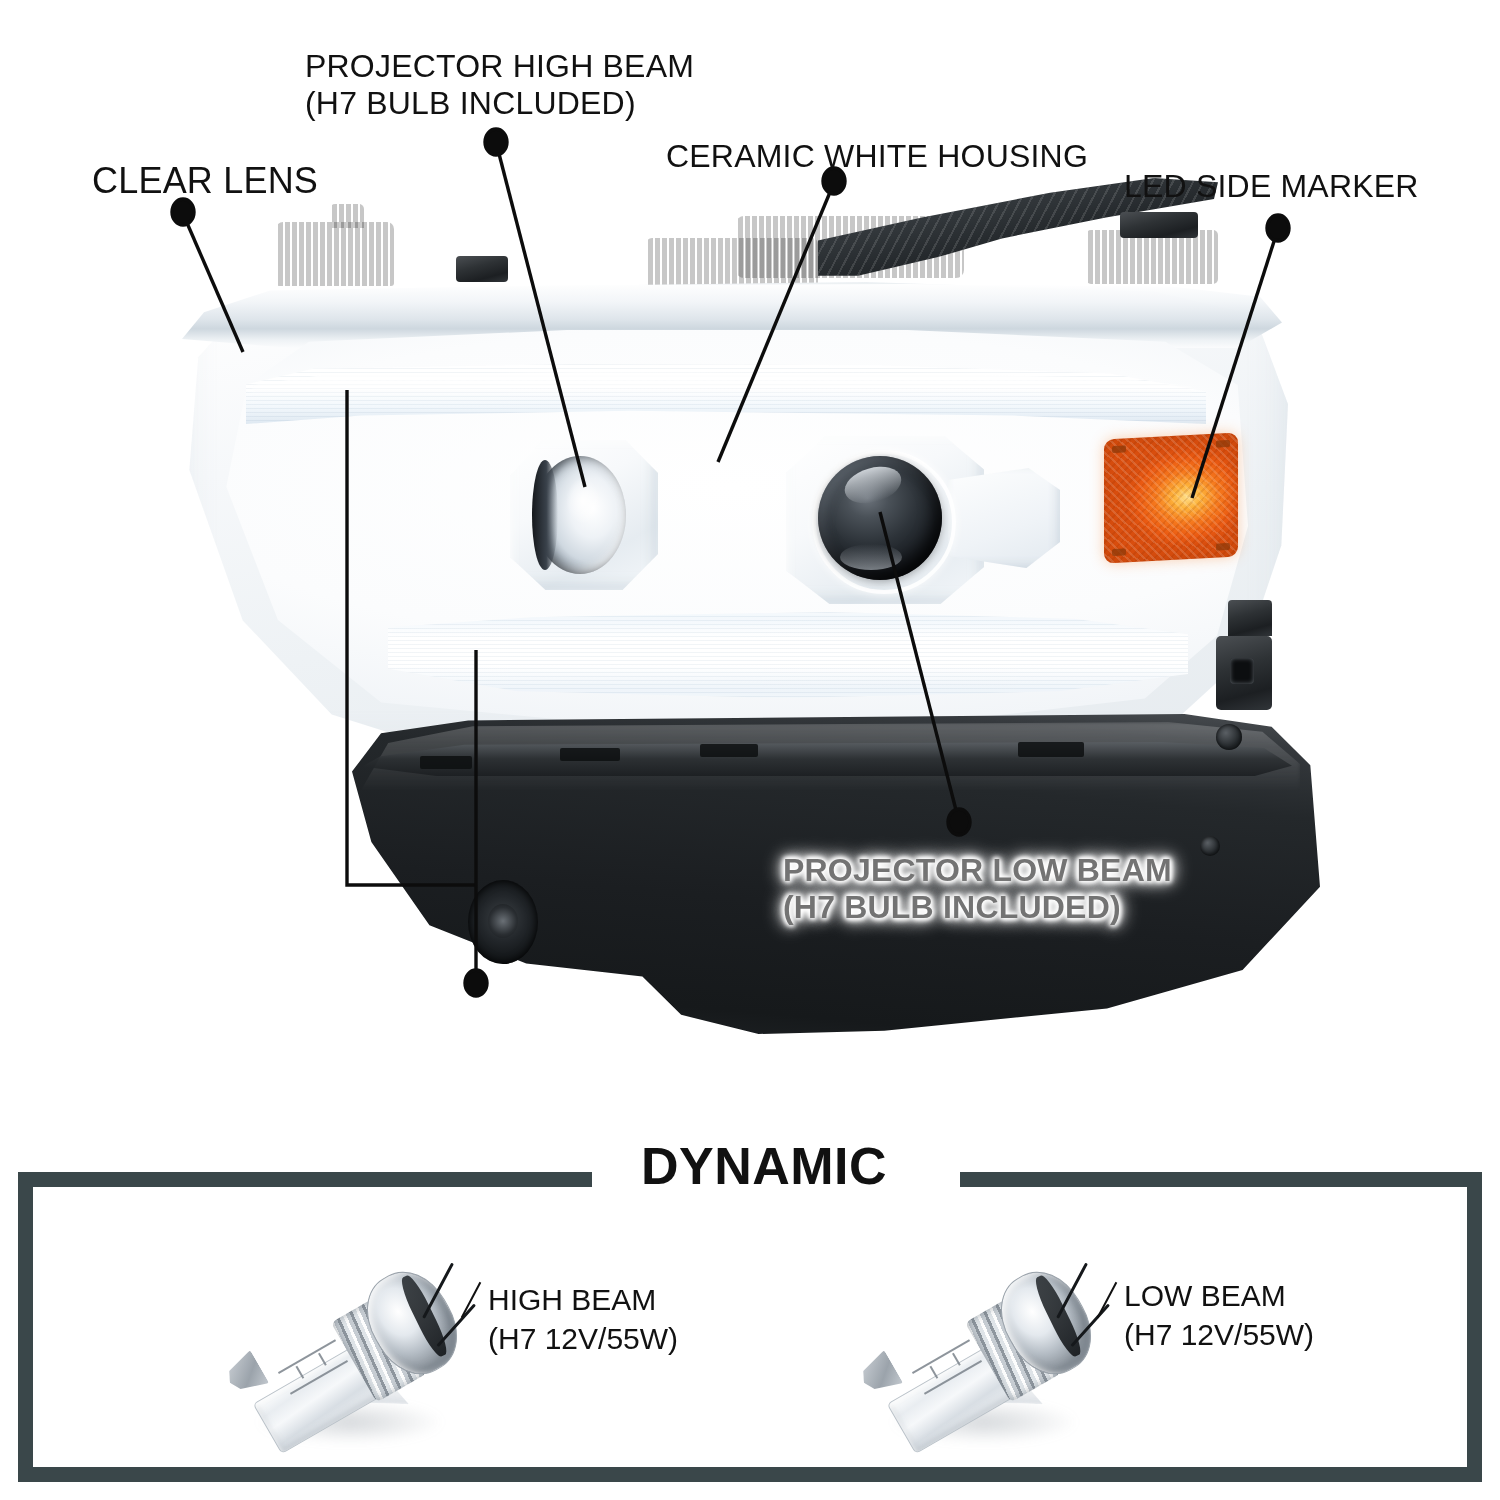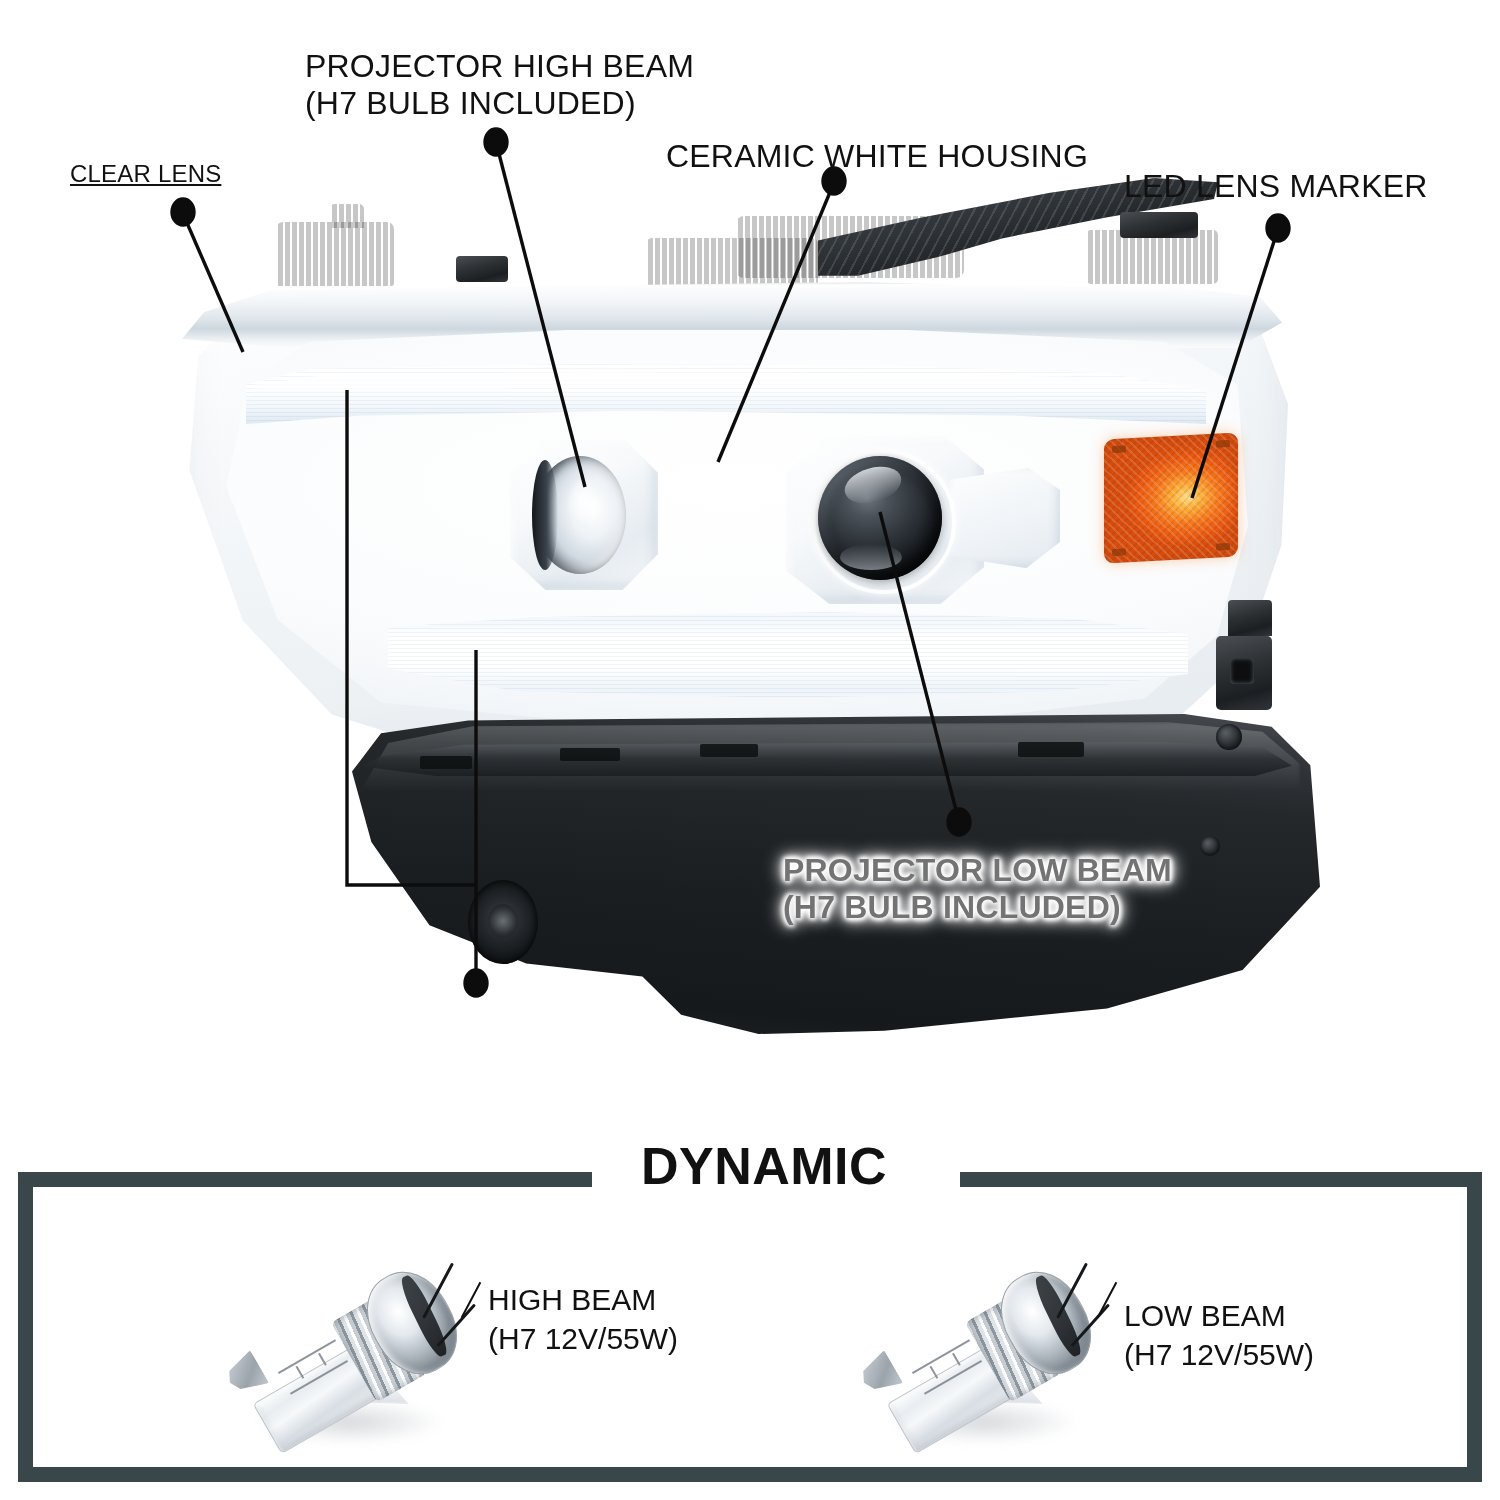--- a/index.html
+++ b/index.html
@@ -414,28 +414,28 @@
 
       <line x1="958" y1="818" x2="880" y2="512"></line>
       <ellipse cx="959" cy="822" rx="11" ry="13"></ellipse>
 
       <polyline points="347,390 347,885 476,885" fill="none"></polyline>
       <line x1="476" y1="650" x2="476" y2="978"></line>
       <ellipse cx="476" cy="983" rx="11" ry="13"></ellipse>
     </g>
   </svg>
 
-  <div class="label" style="left:70px;top:160px;font-size:24px;text-decoration:underline;">CLEAR LENS</div>
+  <div class="label" style="left:92px;top:160px;font-size:36px;">CLEAR LENS</div>
 
   <div class="label" style="left:305px;top:48px;font-size:32px;">PROJECTOR HIGH BEAM
 (H7 BULB INCLUDED)</div>
 
   <div class="label" style="left:666px;top:138px;font-size:32px;">CERAMIC WHITE HOUSING</div>
 
-  <div class="label" style="left:1124px;top:168px;font-size:32px;">LED LENS MARKER</div>
+  <div class="label" style="left:1124px;top:168px;font-size:32px;">LED SIDE MARKER</div>
 
   <div class="label onDark" style="left:783px;top:852px;font-size:32px;">PROJECTOR LOW BEAM
 (H7 BULB INCLUDED)</div>
 
 
   <div class="incl">
     <div class="frameTop-l"></div>
     <div class="frameTop-r"></div>
     <div class="frameLeft"></div>
     <div class="frameRight"></div>
@@ -463,17 +463,17 @@
       <div class="bulbRefl"></div>
       <div class="bulbTip"></div>
       <div class="bulbGlass"></div>
       <div class="filament"></div>
       <div class="bulbCollar"></div>
       <div class="bulbFlange"></div>
       <div class="pin pin1"></div>
       <div class="pin pin2"></div>
     </div>
     <div class="bulbTick" style="left:1088px;top:108px;"></div>
-    <div class="bulbLabel" style="left:1106px;top:124px;">LOW BEAM
+    <div class="bulbLabel" style="left:1106px;top:104px;">LOW BEAM
 (H7 12V/55W)</div>
   </div>
 
 </div>
 
 </body></html>

